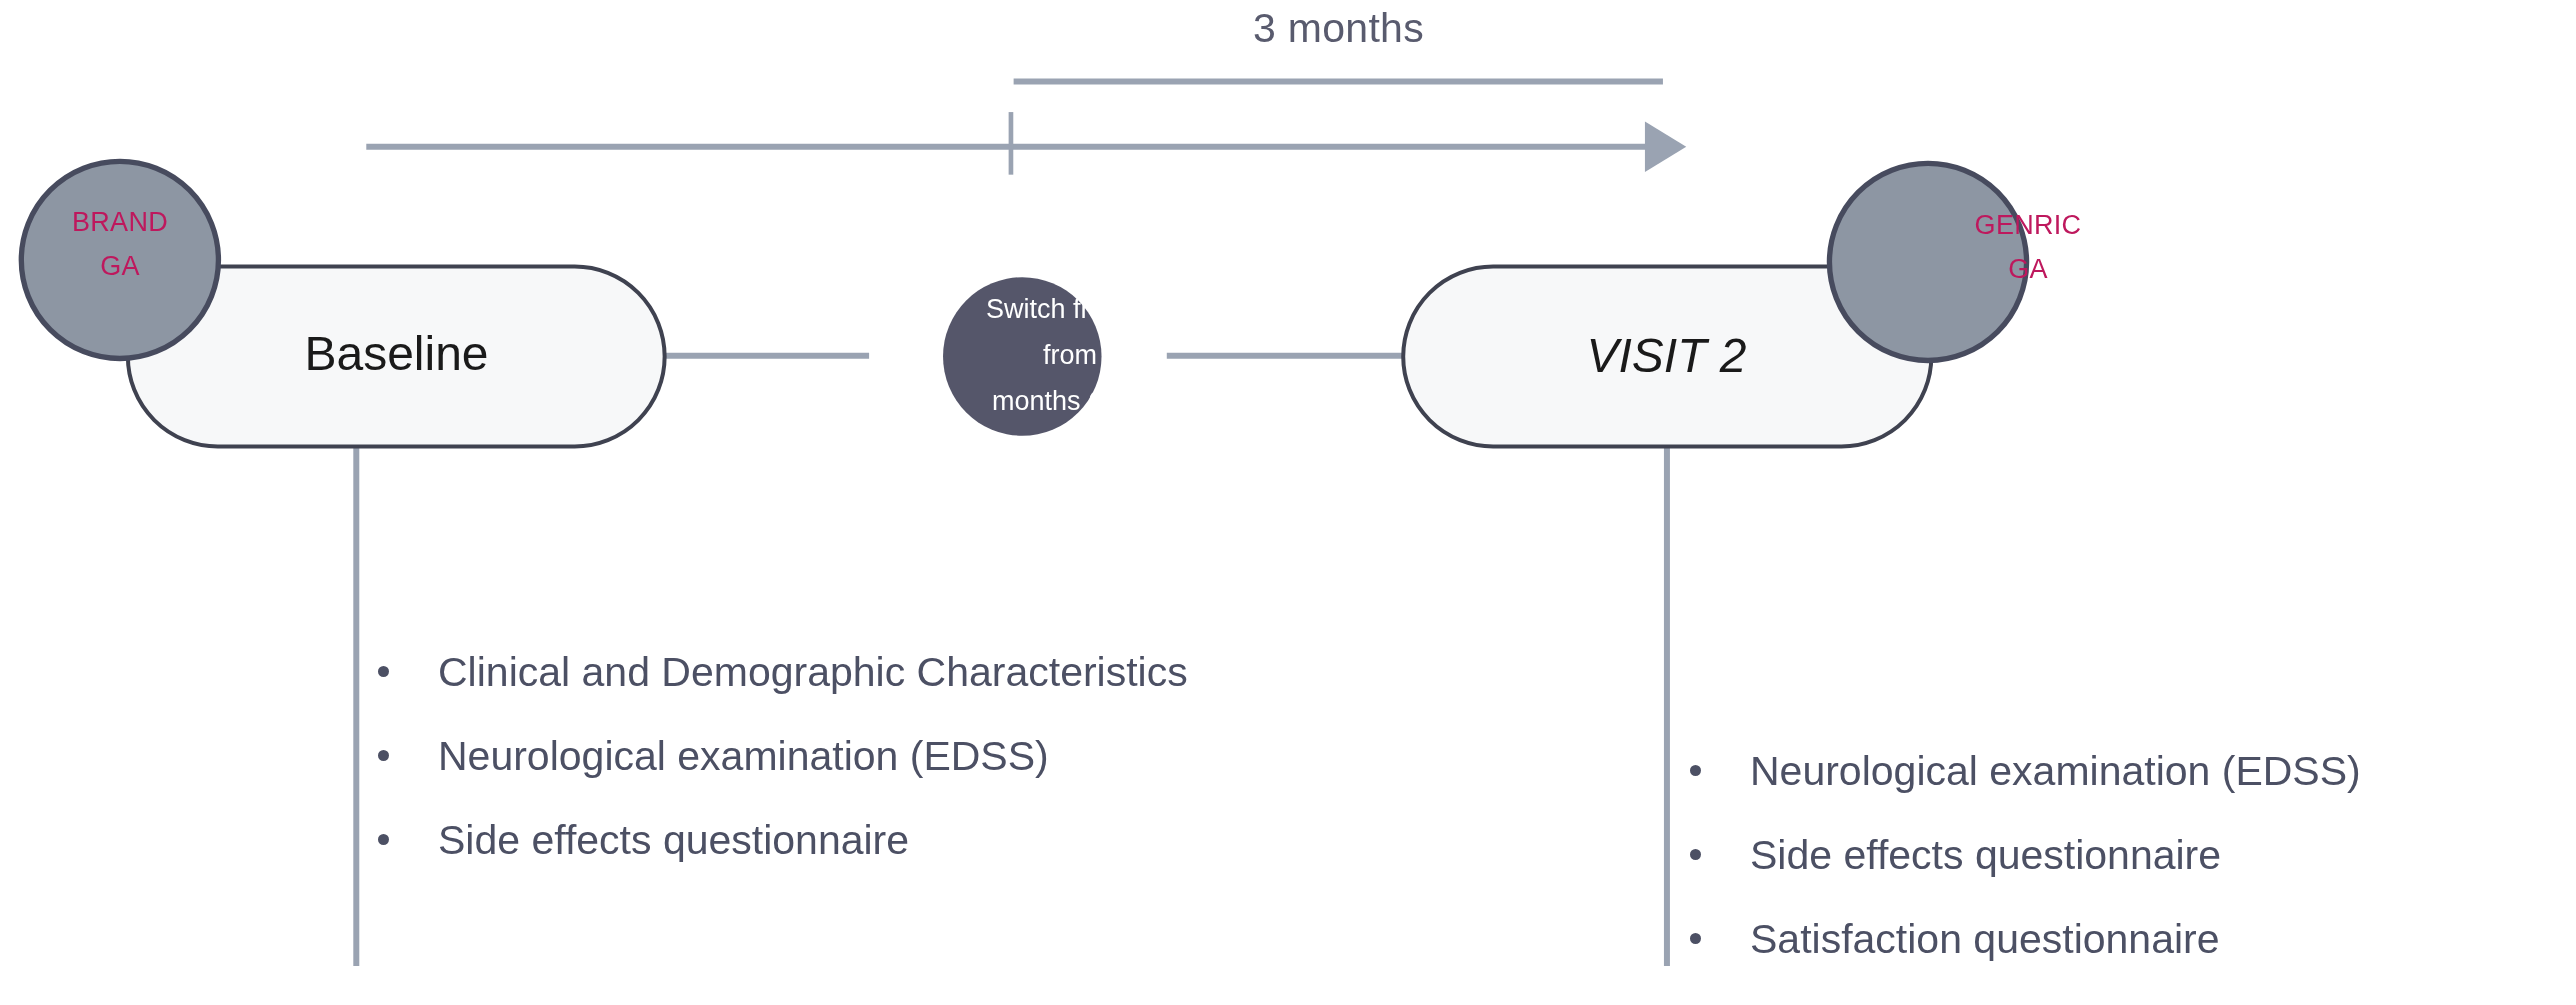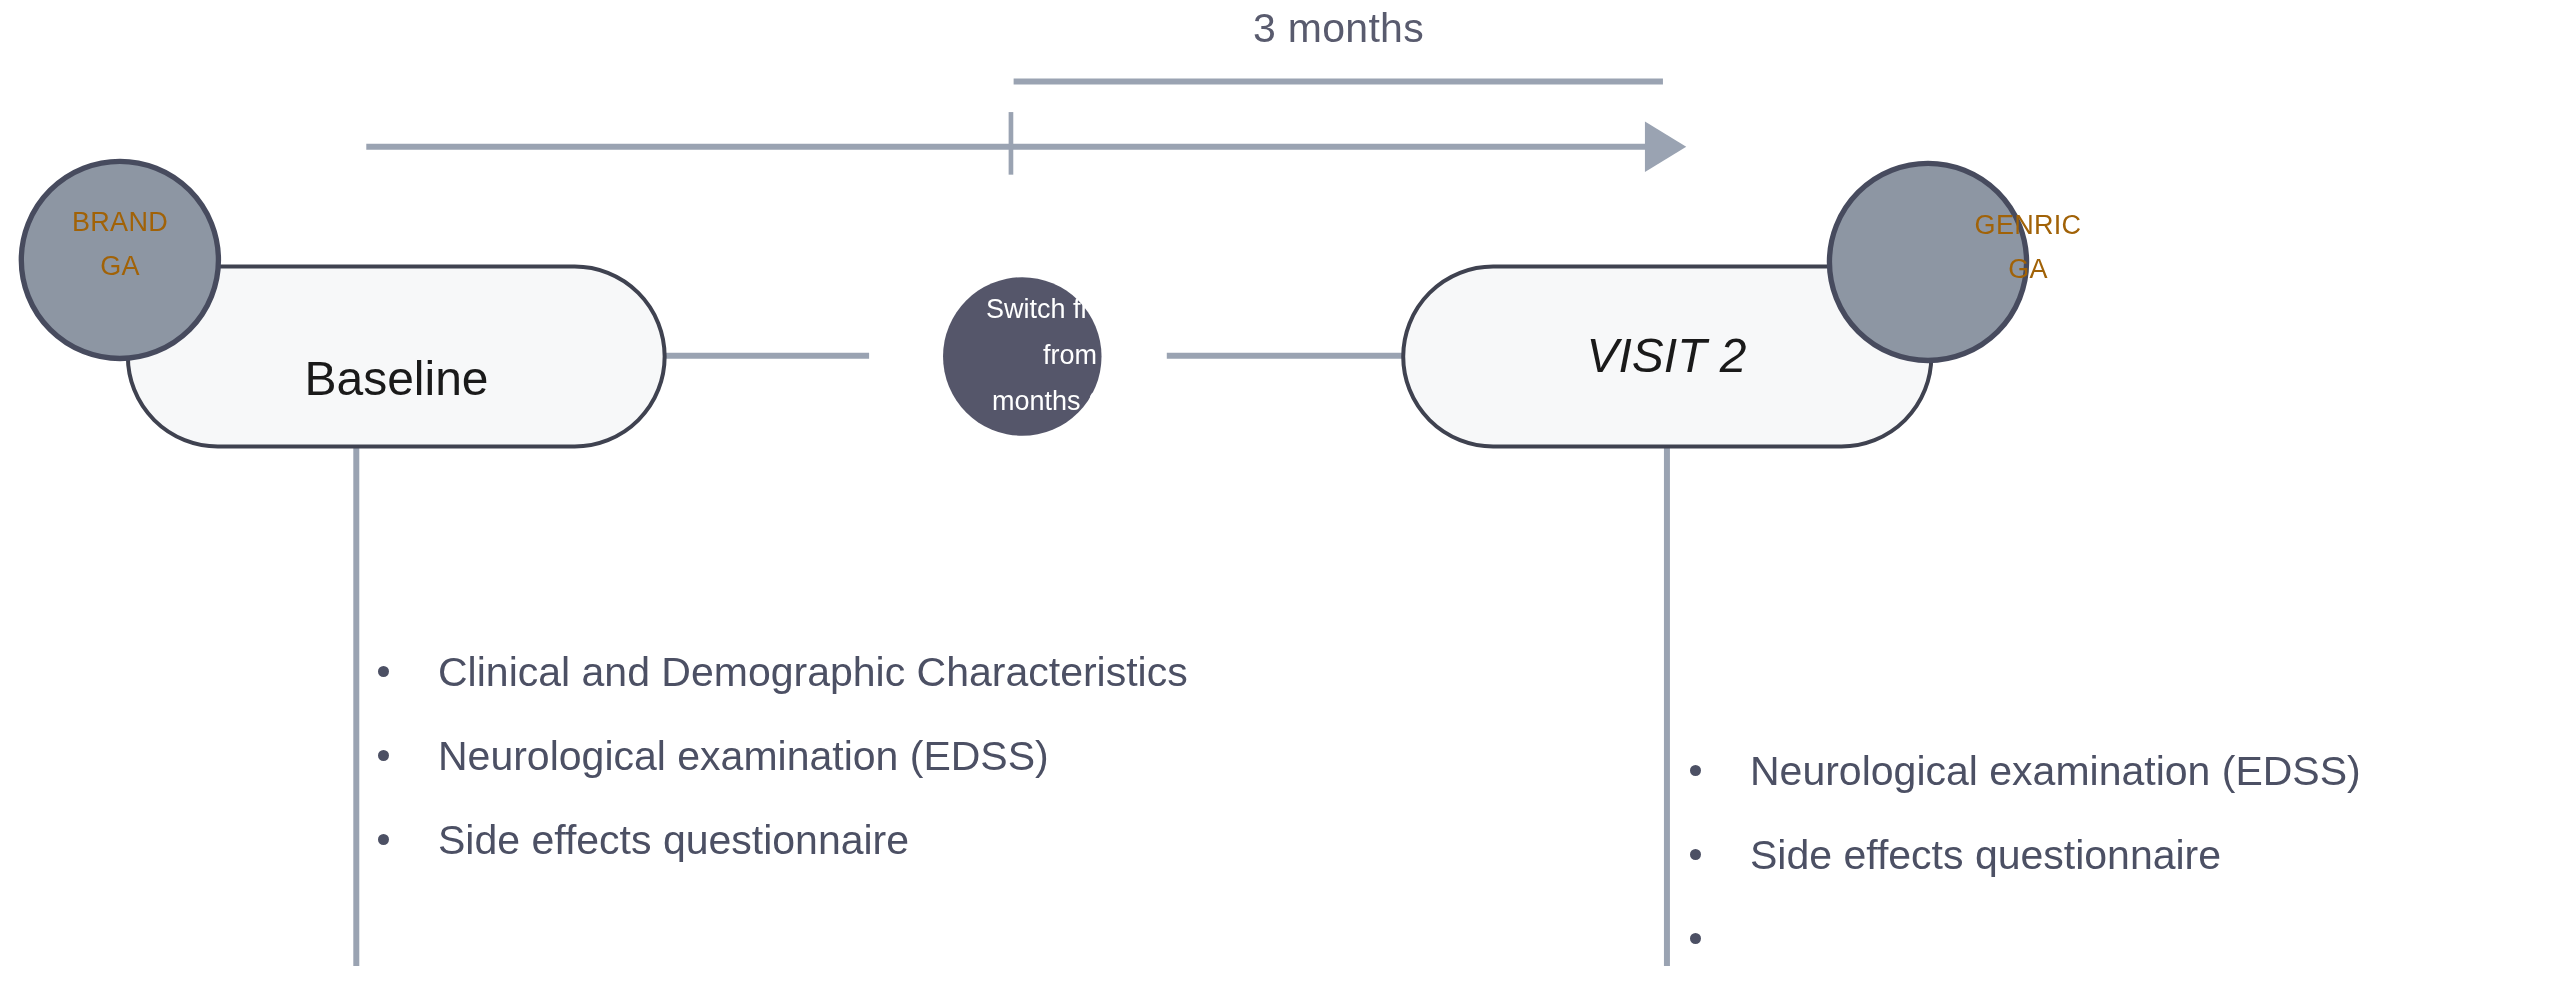--- a/index.html
+++ b/index.html
@@ -35,21 +35,21 @@
     text-align: center;
     font-size: 41px;
     color: #595b6e;
     font-family: "Liberation Sans", sans-serif;
     letter-spacing: 0.3px;
     white-space: nowrap;
   }
 
   .circle-label {
     text-align: center;
-    color: #a16207;
+    color: #be185d;
     font-size: 27px;
     line-height: 44px;
     font-family: "Liberation Sans", sans-serif;
     letter-spacing: 0.3px;
   }
   .brand-ga-label { left: 20px;  top: 200px; width: 200px; }
   .genric-ga-label { left: 1928px; top: 203px; width: 200px; }
 
   .switch-label {
     left: 919px;
@@ -62,21 +62,21 @@
     font-family: "Liberation Sans", sans-serif;
   }
 
   .box-label {
     text-align: center;
     color: #1a1a1a;
     font-size: 48px;
     font-family: "Liberation Sans", sans-serif;
     white-space: nowrap;
   }
-  .baseline-label { left: 127px;  top: 326px; width: 539px; margin-top: 25px; }
+  .baseline-label { left: 127px;  top: 326px; width: 539px; }
   .visit2-label   { left: 1402px; top: 328px; width: 529px; font-style: italic; }
 
   
   .bullet-list {
     position: absolute;
     list-style: none;
     margin: 0;
     padding: 0;
   }
   .bullet-list li {
@@ -175,17 +175,18 @@
     <li>
       <span class="dot"></span>
       <span>Neurological examination (EDSS)</span>
     </li>
     <li>
       <span class="dot"></span>
       <span>Side effects questionnaire</span>
     </li>
     <li>
       <span class="dot"></span>
+      <span>Satisfaction questionnaire</span>
     </li>
   </ul>
 
 </div>
 
 
 </body></html>

